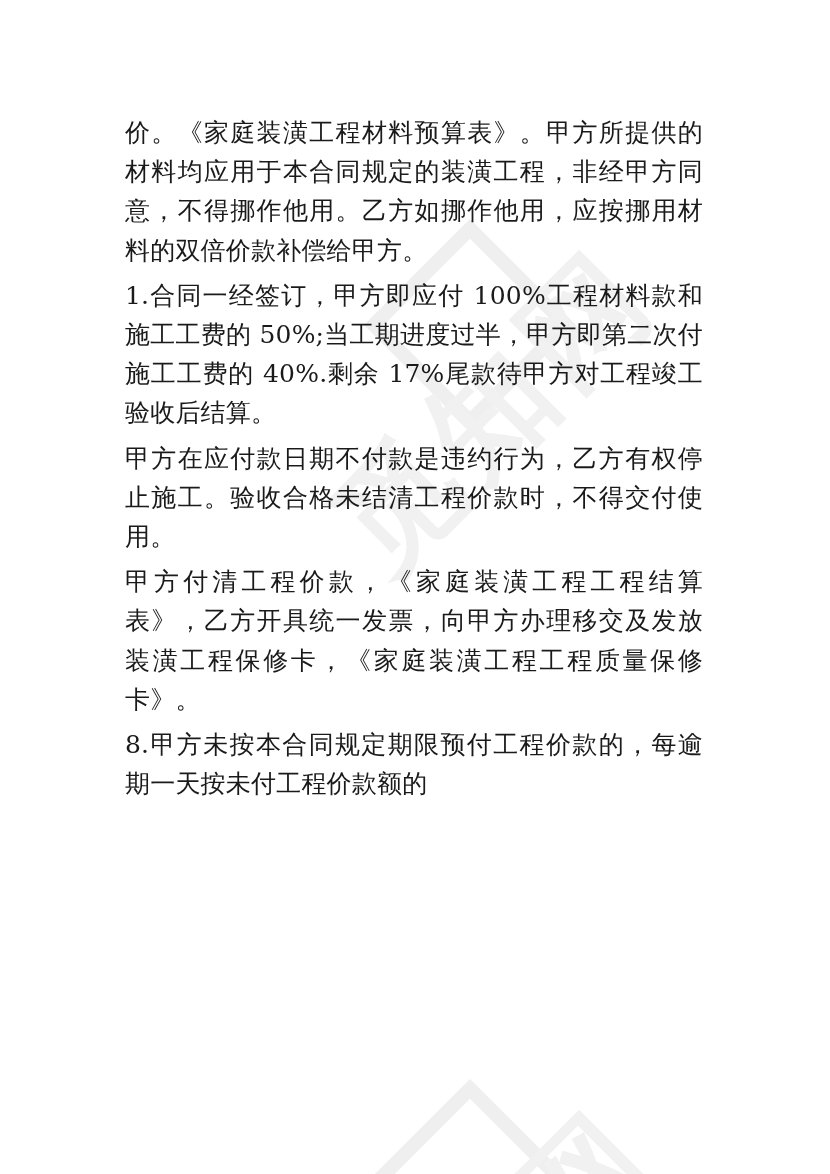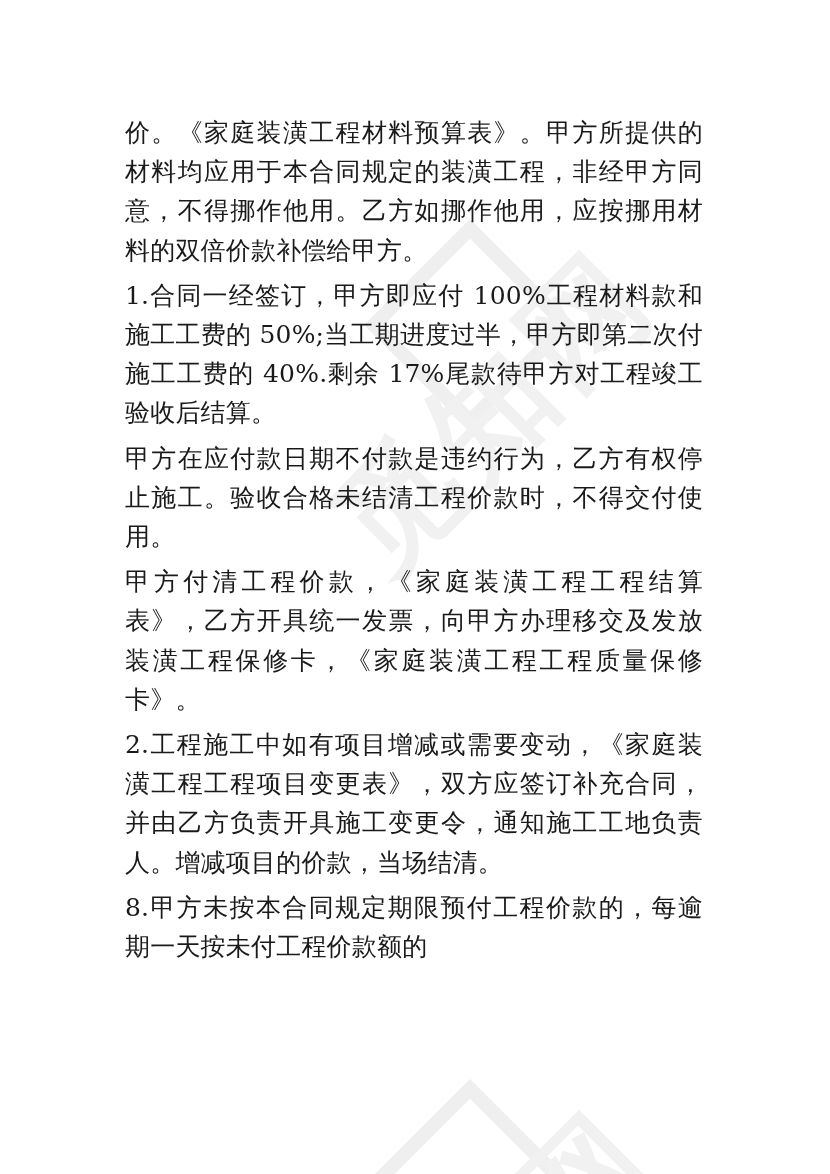--- a/index.html
+++ b/index.html
@@ -70,16 +70,15 @@
     <div class="wm-text" style="left:300px;top:330px;">觅知网</div>
     <div class="wm-diamond" style="left:395px;top:1110px;"></div>
     <div class="wm-text" style="left:300px;top:1190px;">觅知网</div>
   </div>
 
   <div class="content">
     <p class="para">价。《家庭装潢工程材料预算表》。甲方所提供的材料均应用于本合同规定的装潢工程，非经甲方同意，不得挪作他用。乙方如挪作他用，应按挪用材料的双倍价款补偿给甲方。</p>
     <p class="para">1.合同一经签订，甲方即应付 100%工程材料款和施工工费的 50%;当工期进度过半，甲方即第二次付施工工费的 40%.剩余 17%尾款待甲方对工程竣工验收后结算。</p>
     <p class="para">甲方在应付款日期不付款是违约行为，乙方有权停止施工。验收合格未结清工程价款时，不得交付使用。</p>
     <p class="para">甲方付清工程价款，《家庭装潢工程工程结算表》，乙方开具统一发票，向甲方办理移交及发放装潢工程保修卡，《家庭装潢工程工程质量保修卡》。</p>
-    <p class="para">2.工程施工中如有项目增减或需要变动，《家庭装潢工程工程项目变更表》，双方应签订补充合同，并由乙方负责开具施工变更令，通知施工工地负责人。增减项目的价款，当场结清。</p>
     <p class="para">8.甲方未按本合同规定期限预付工程价款的，每逾期一天按未付工程价款额的</p>
   </div>
 </div>
 
 </body></html>

